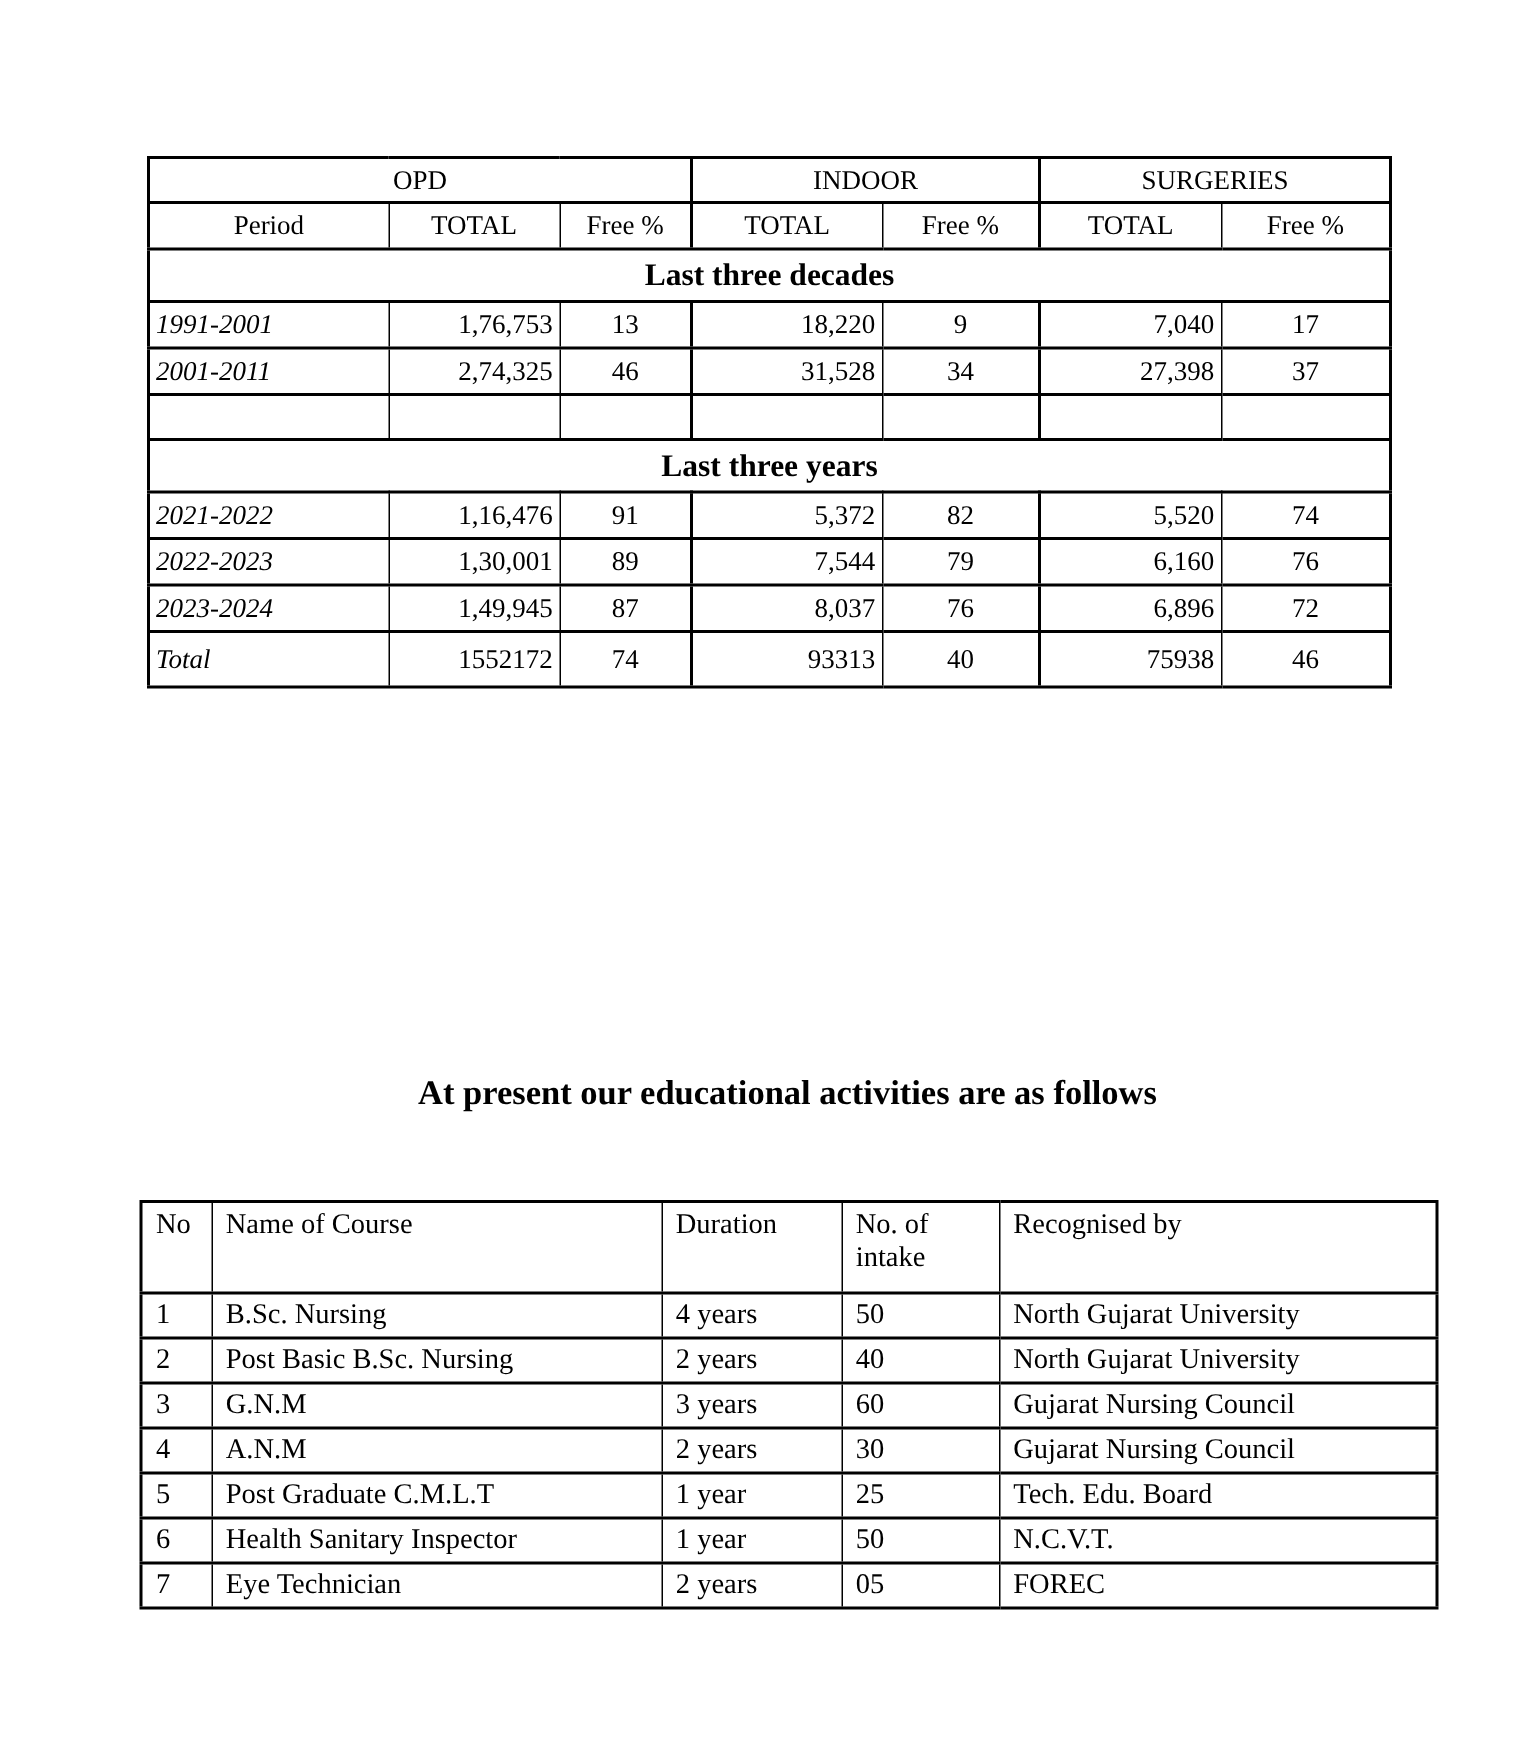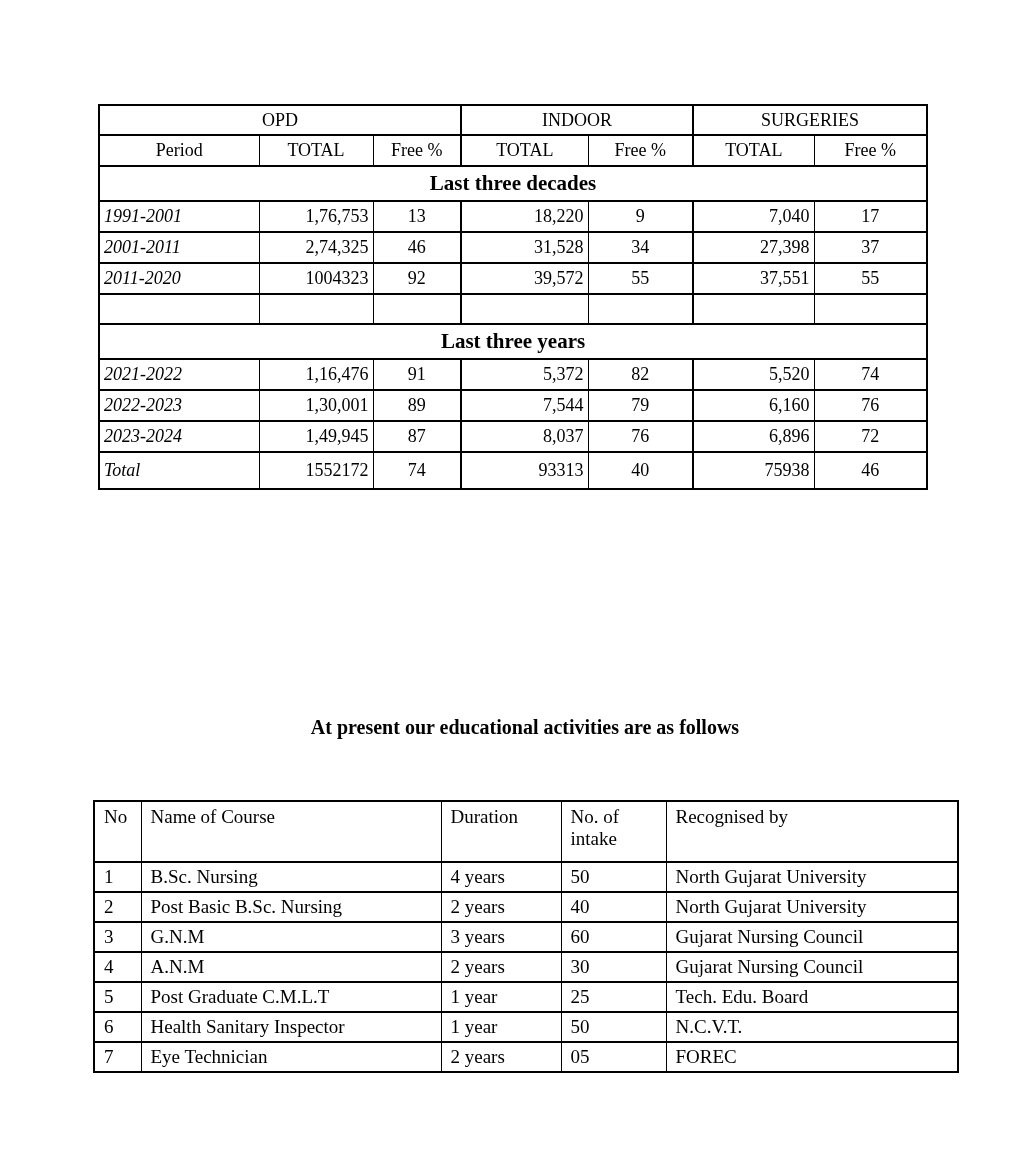--- a/index.html
+++ b/index.html
@@ -62,21 +62,21 @@
   td.va-top { vertical-align: top; padding-top: 3px; }
 
   
   .doc-heading {
     position: absolute;
     left: 93px;
     top: 714px;
     width: 864px;
     text-align: center;
     font-weight: bold;
-    font-size: 20px;
+    font-size: 23px;
     line-height: 1.3;
   }
 
   
   table.t2 {
     position: absolute;
     left: 93px;
     top: 800px;
     width: 864px;
     border-collapse: collapse;
@@ -148,29 +148,20 @@
     <tr class="r-data">
       <td class="cl">2001-2011</td>
       <td class="cr">2,74,325</td>
       <td class="c">46</td>
       <td class="cr sl">31,528</td>
       <td class="c">34</td>
       <td class="cr sl">27,398</td>
       <td class="c">37</td>
     </tr>
 
-    <tr class="r-data">
-      <td class="cl">2011-2020</td>
-      <td class="cr">1004323</td>
-      <td class="c">92</td>
-      <td class="cr sl">39,572</td>
-      <td class="c">55</td>
-      <td class="cr sl">37,551</td>
-      <td class="c">55</td>
-    </tr>
 
     <tr class="r-empty">
       <td></td>
       <td></td>
       <td></td>
       <td class="sl"></td>
       <td></td>
       <td class="sl"></td>
       <td></td>
     </tr>

